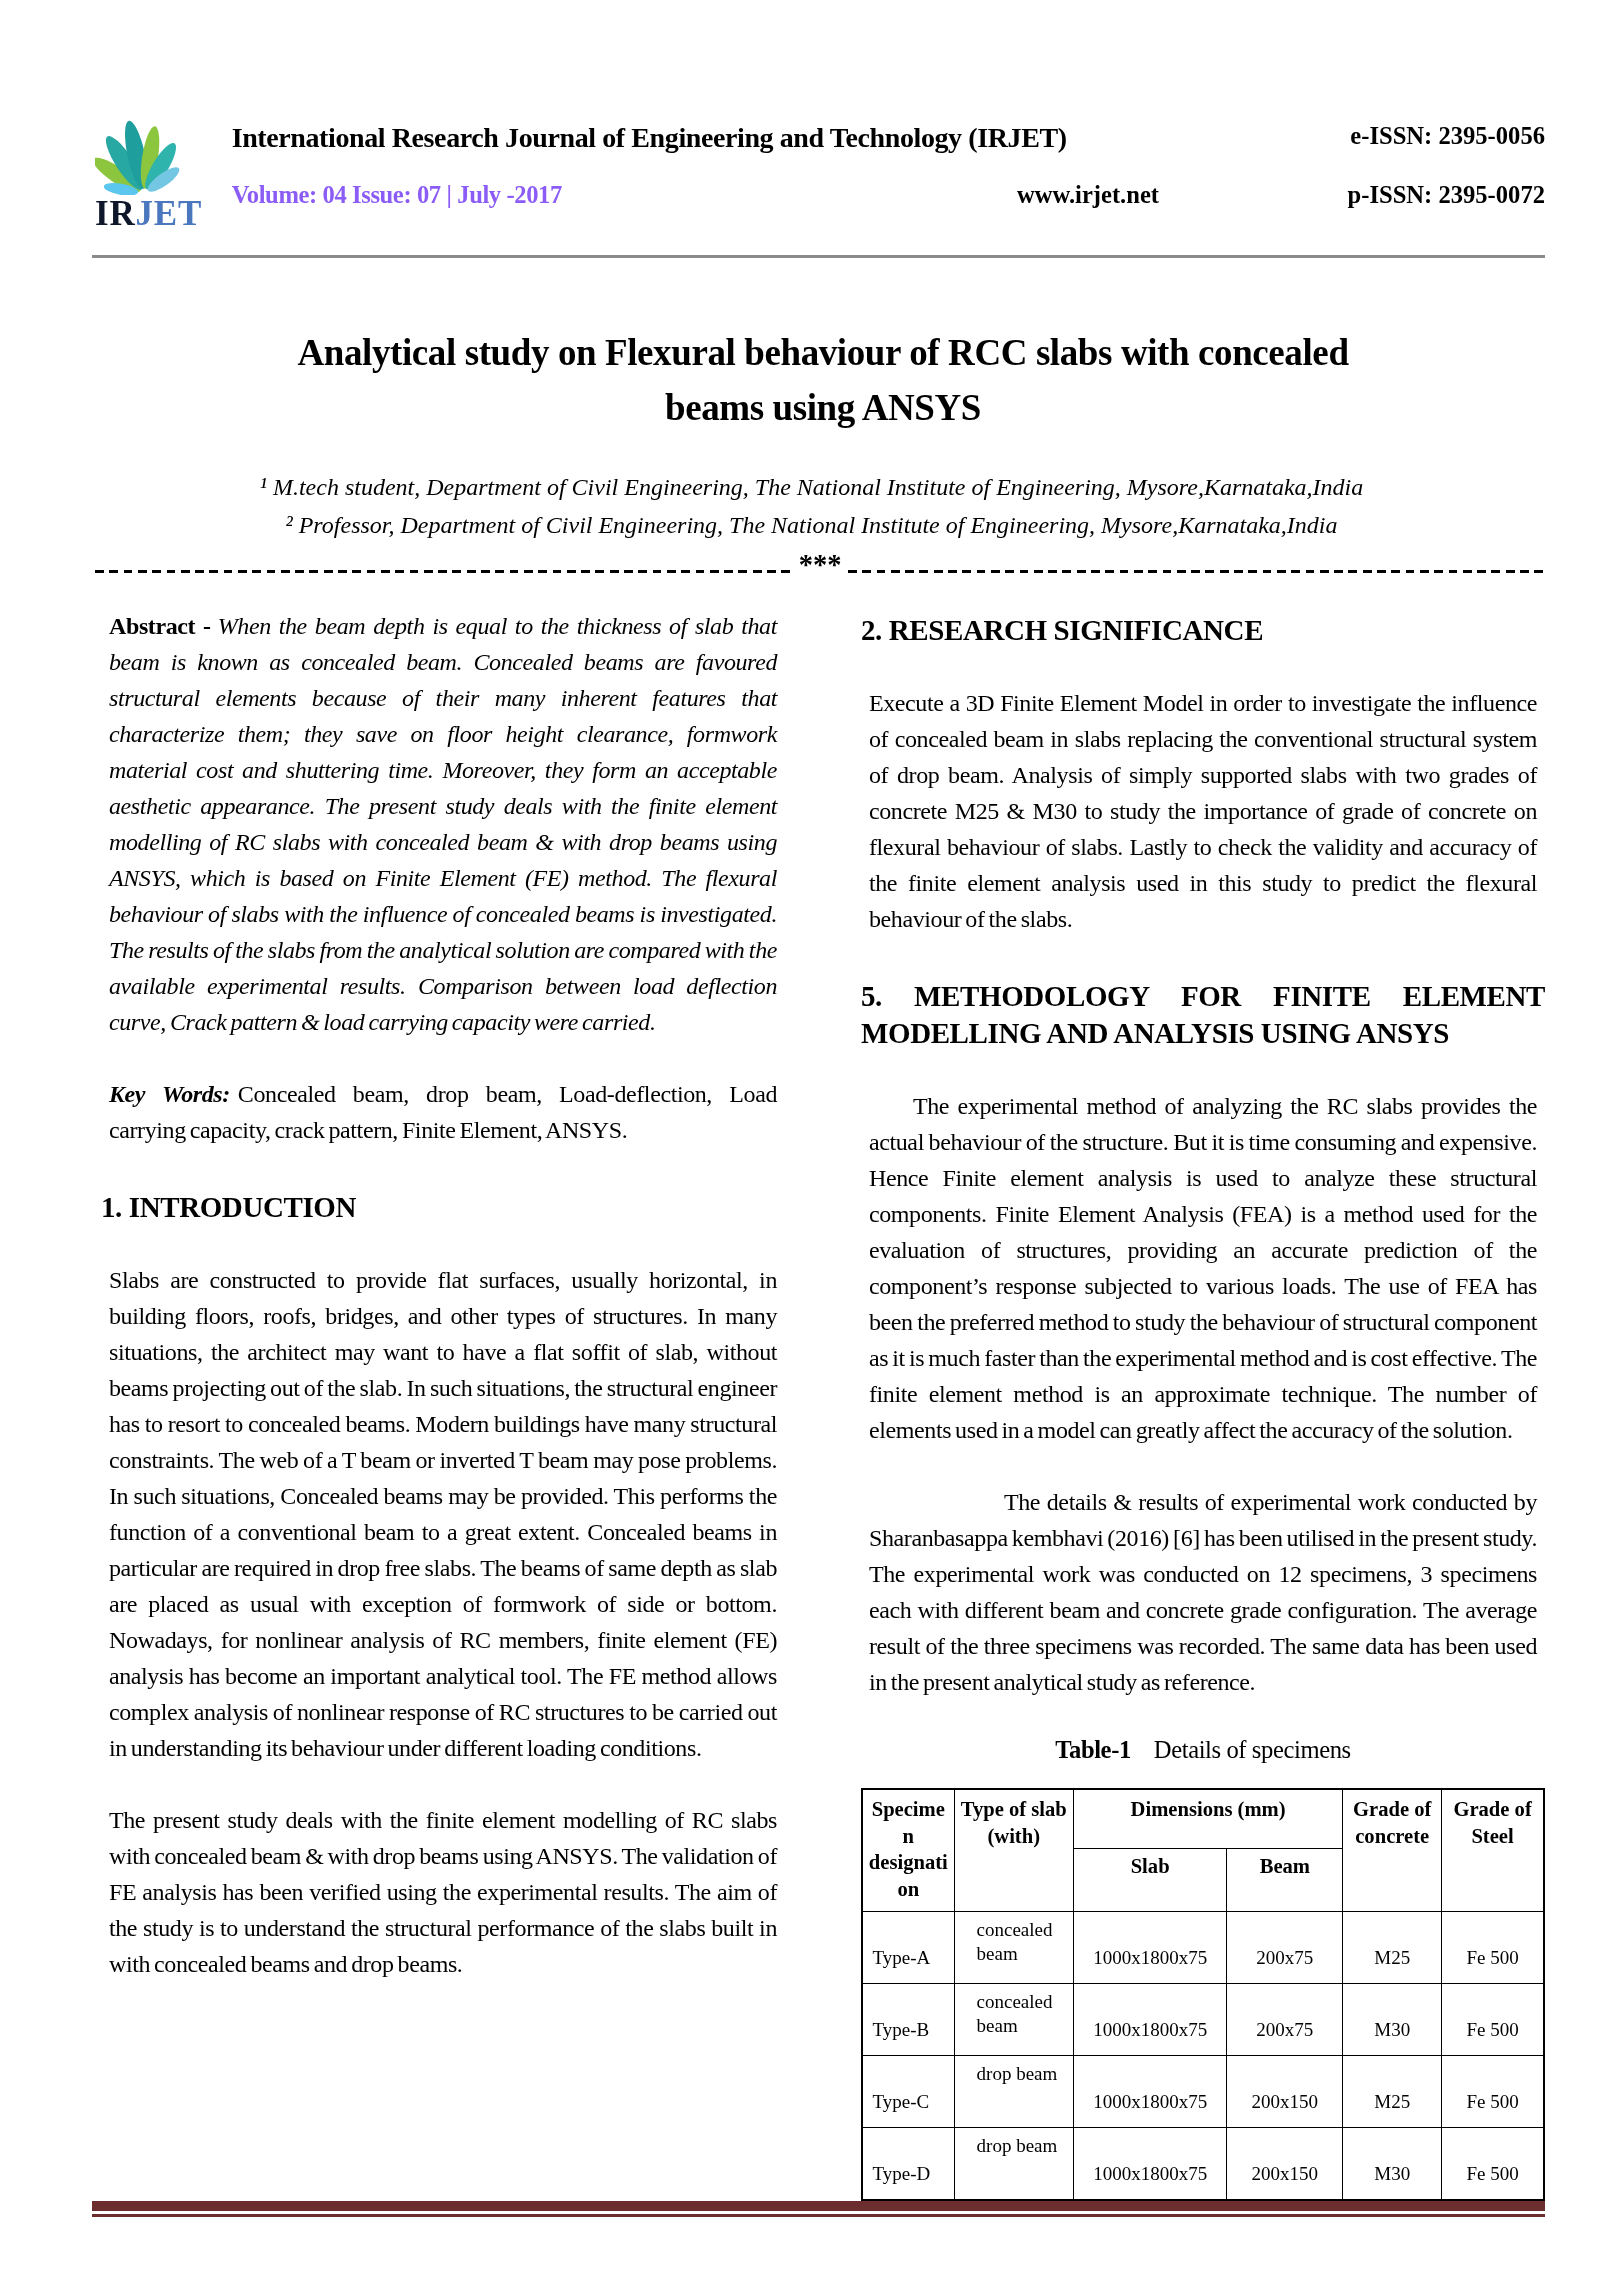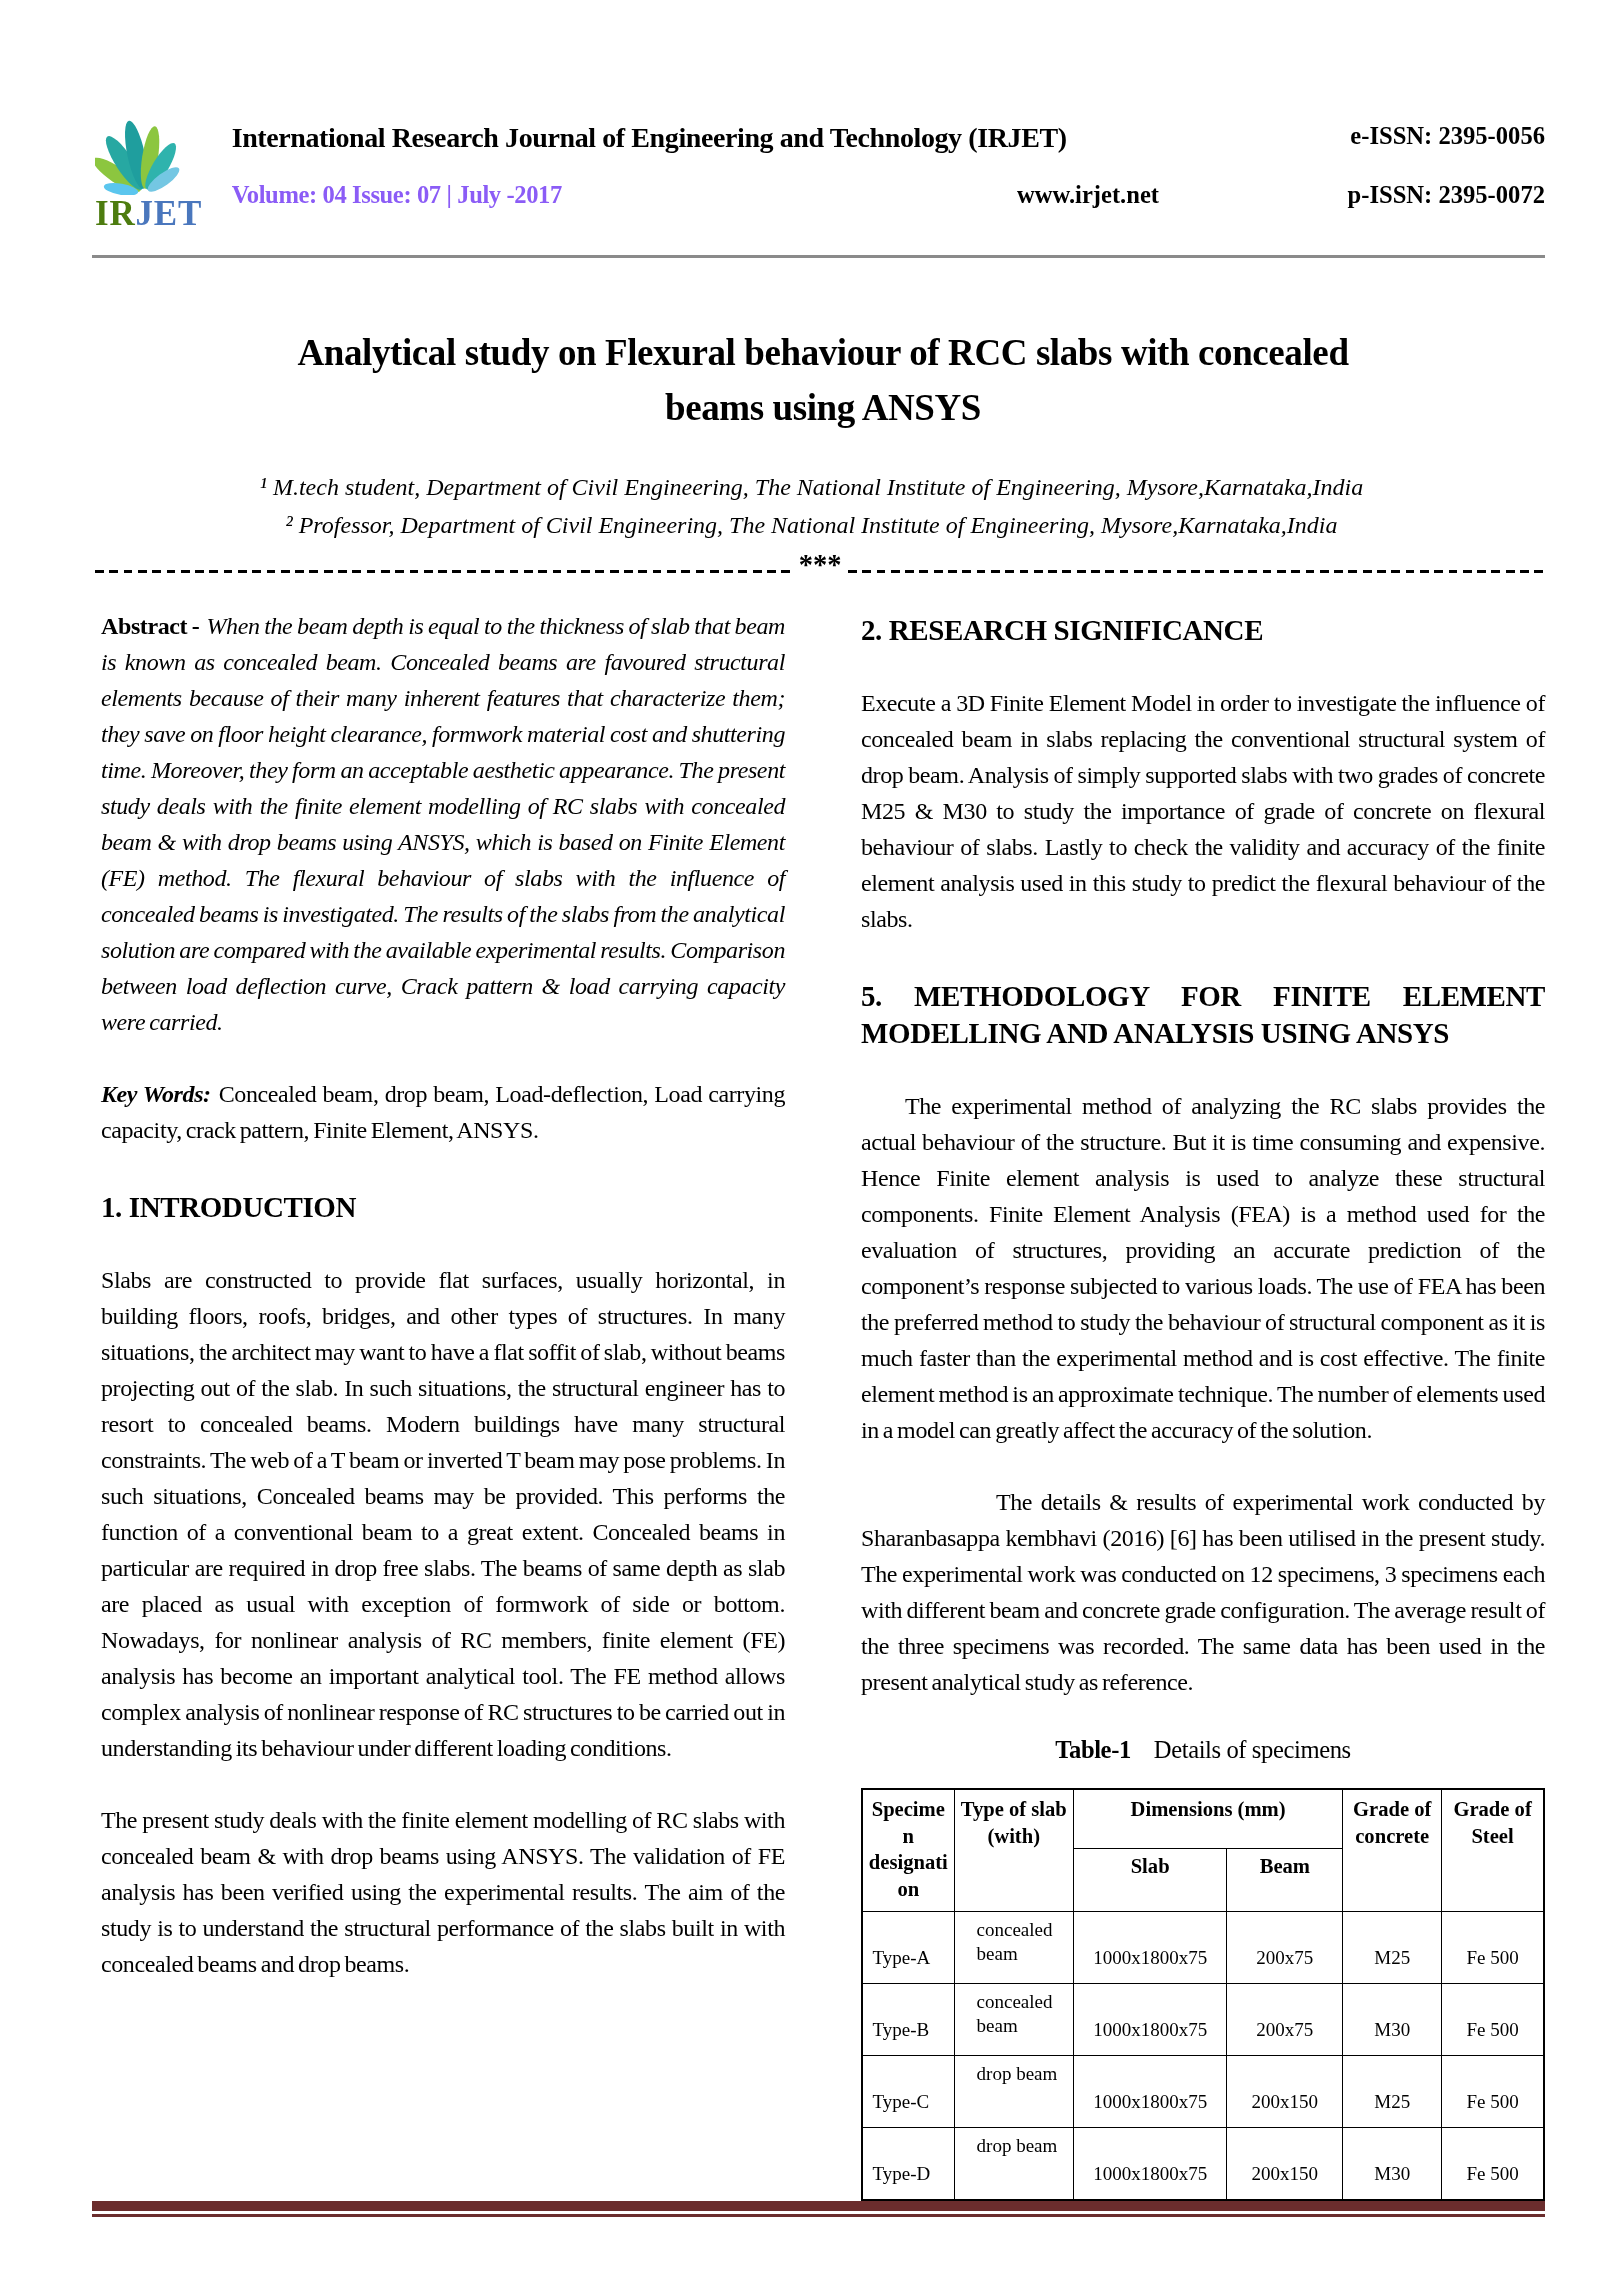--- a/index.html
+++ b/index.html
@@ -30,21 +30,21 @@
   
   .star-sep { display:flex; align-items:center; margin:11px 78px 0 95px; }
   .dash-line { flex:1; height:3.2px;
     background:repeating-linear-gradient(90deg,#000 0 8.7px,transparent 8.7px 14.3px); }
   .stars { font-size:28.5px; font-weight:bold; padding:0 6.3px; position:relative; top:-6.3px; }
 
   
   .cols { display:flex; gap:76px; margin:20.6px 78px 0 101px; }
   .col { flex:1; min-width:0; }
   .para { font-size:24px; line-height:36px; text-align:justify;
-          letter-spacing:-0.4px; word-spacing:-1.6px; margin:0 0 36px; }
+          letter-spacing:-0.4px; word-spacing:-1.6px; margin:0 8px 36px; }
   .col h2 { font-size:29px; font-weight:bold; line-height:37px;
             margin:41px 0 36px; letter-spacing:-0.4px; }
   .col h2.first { margin-top:3.2px; }
   .justify { text-align:justify; }
   .ab-label { font-weight:bold; font-style:normal; }
   .ab-text { font-style:italic; margin-left:7.1px; }
   .kw-label { font-weight:bold; font-style:italic; }
   .kw-text { margin-left:8px; }
   .indent1 { text-indent:44px; }
   .indent2 { text-indent:135px; }
@@ -65,21 +65,21 @@
 
   
   .ftr { position:absolute; left:0; right:0; top:2658; }
   .ftr-bar { margin:0 78px 0 92px; height:10.3px; background:#6b2d2d; position:relative; }
   .ftr-bar::after { content:""; position:absolute; left:0; right:0; top:13.5px; height:2.4px;
                     background:#6b2d2d; }
 
   
   .logo-word { font-weight:bold; font-size:35px; letter-spacing:0.8px; margin-top:-4.8px;
                font-family:"Liberation Serif", serif; }
-  .logo-ir { color:#4d7c0f; }
+  .logo-ir { color:#0f172a; }
   .logo-jet { color:#4a77bd; }
 </style>
 </head>
 <body>
 
 <div class="page">
 
   <header class="hdr">
     <div class="logo">
       <svg width="124" height="79" viewBox="0 0 156 100" aria-hidden="true">

